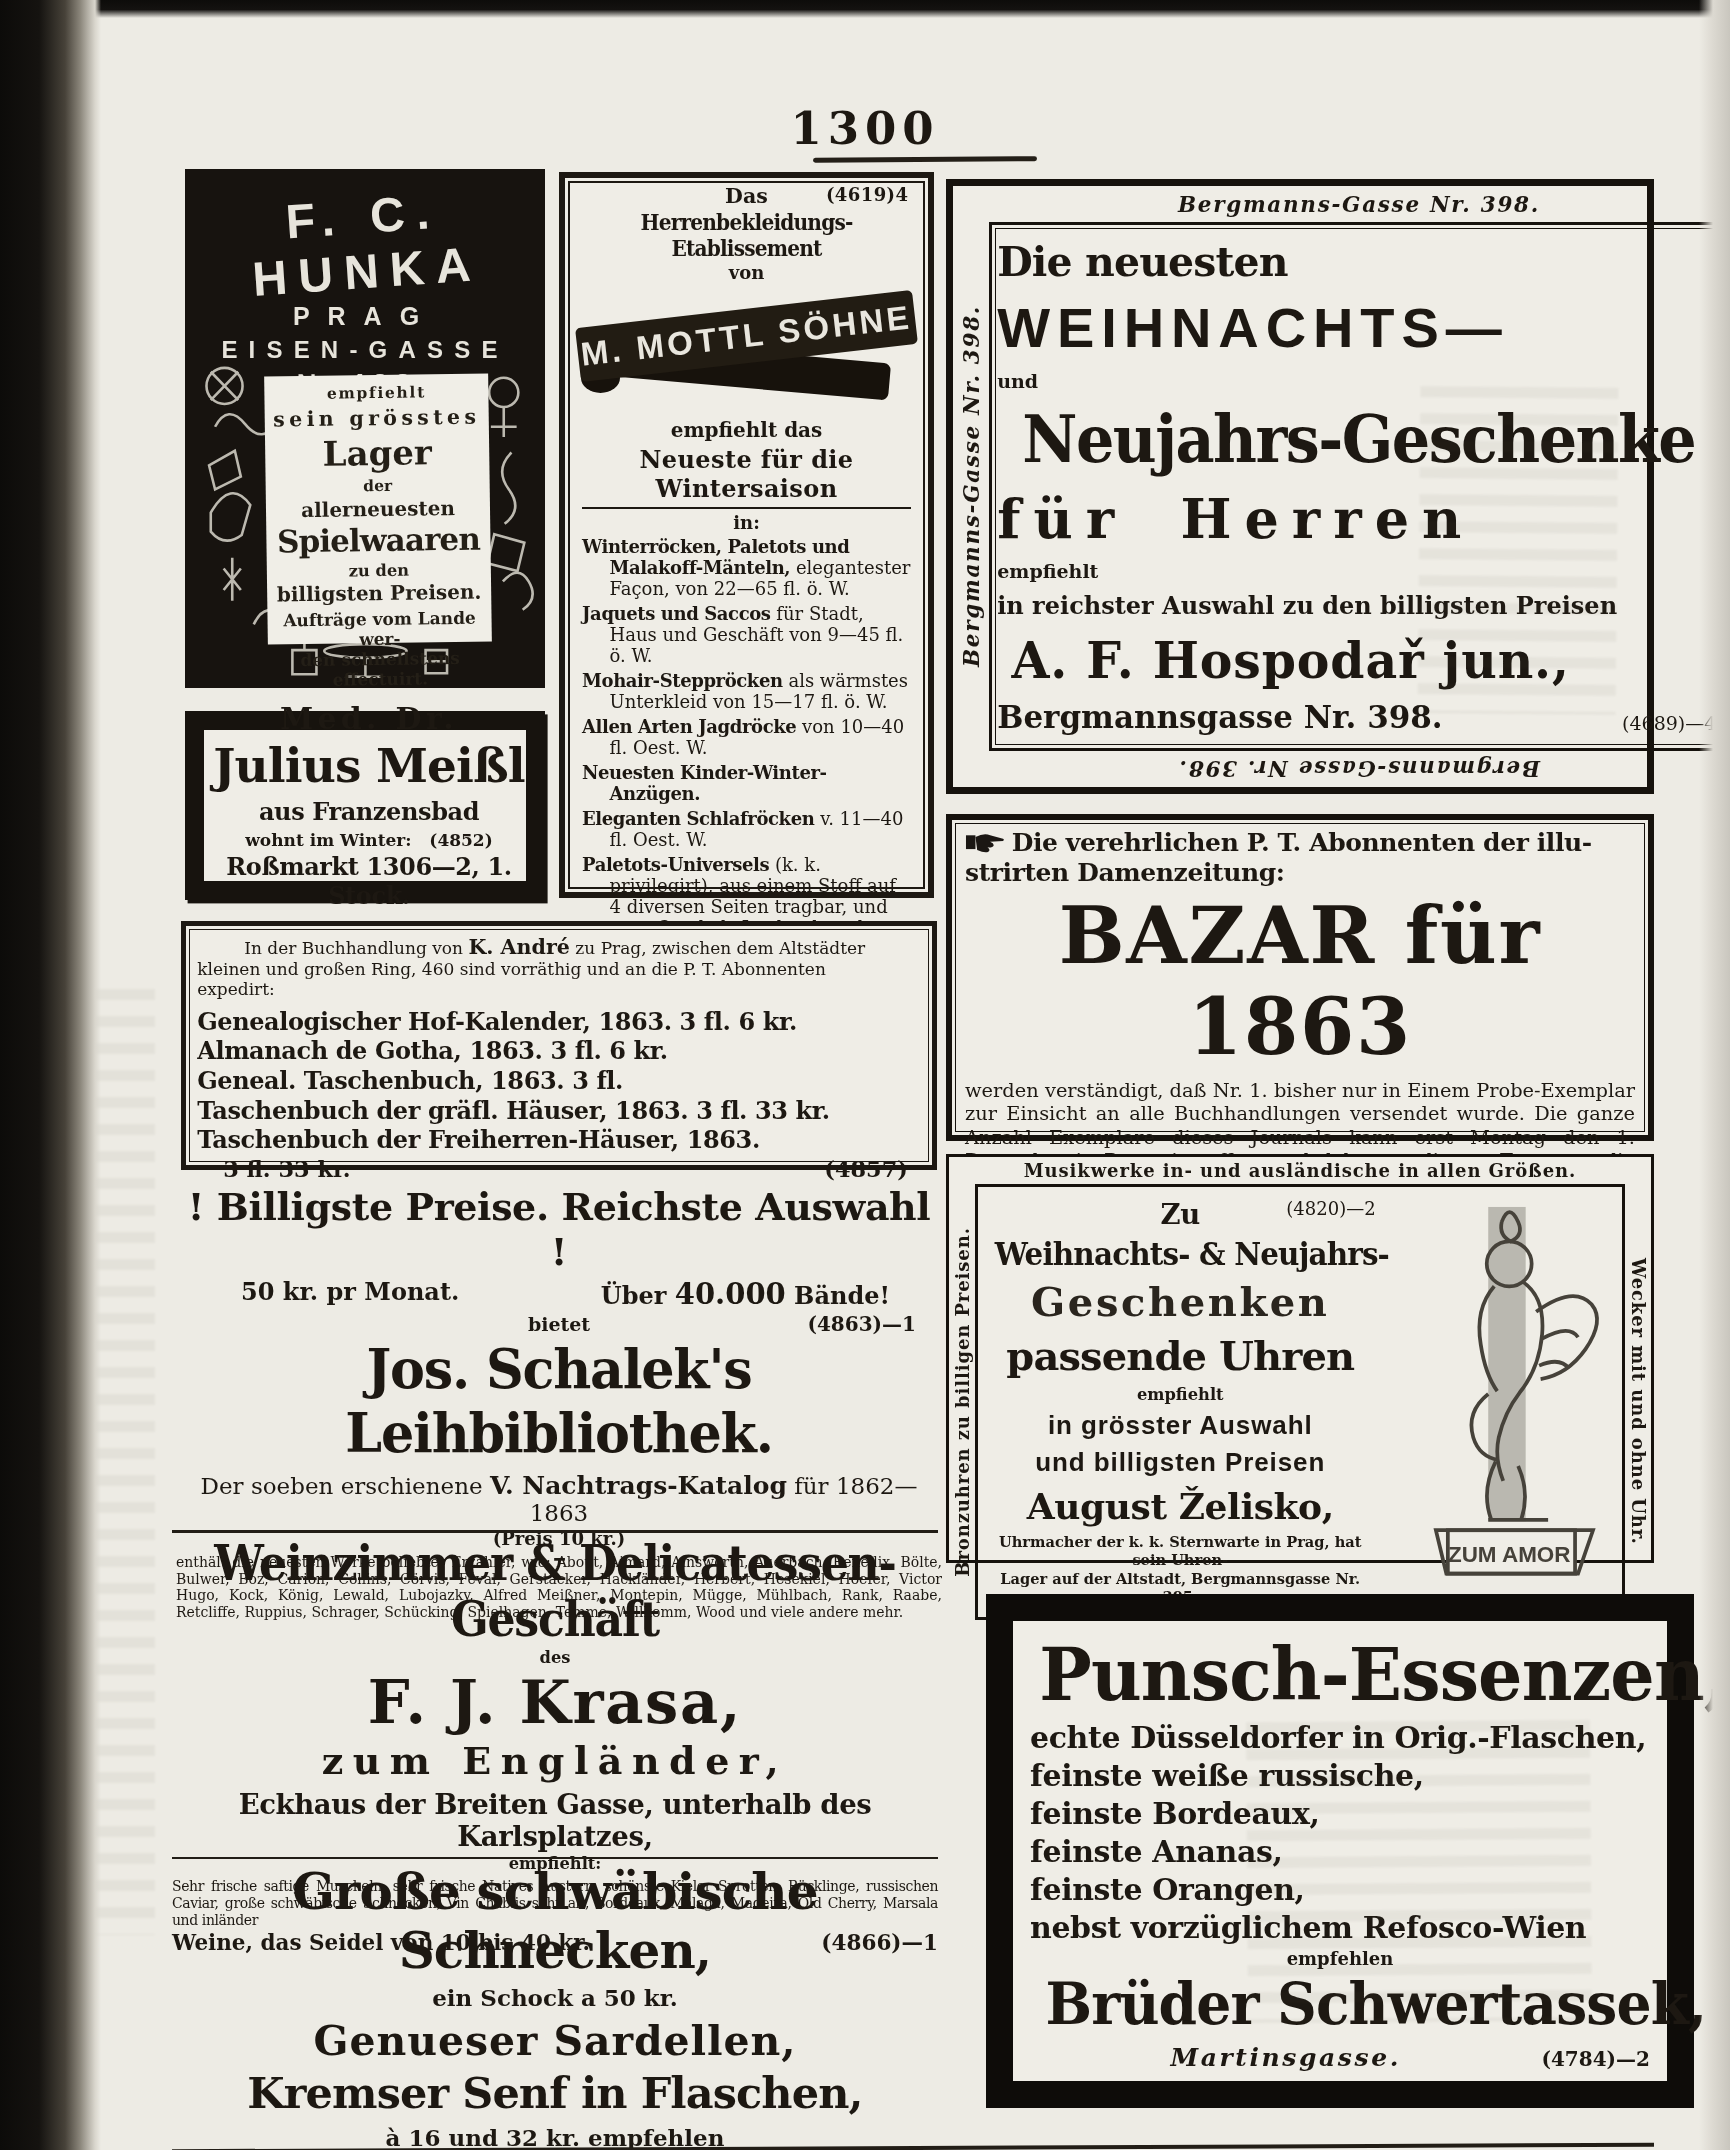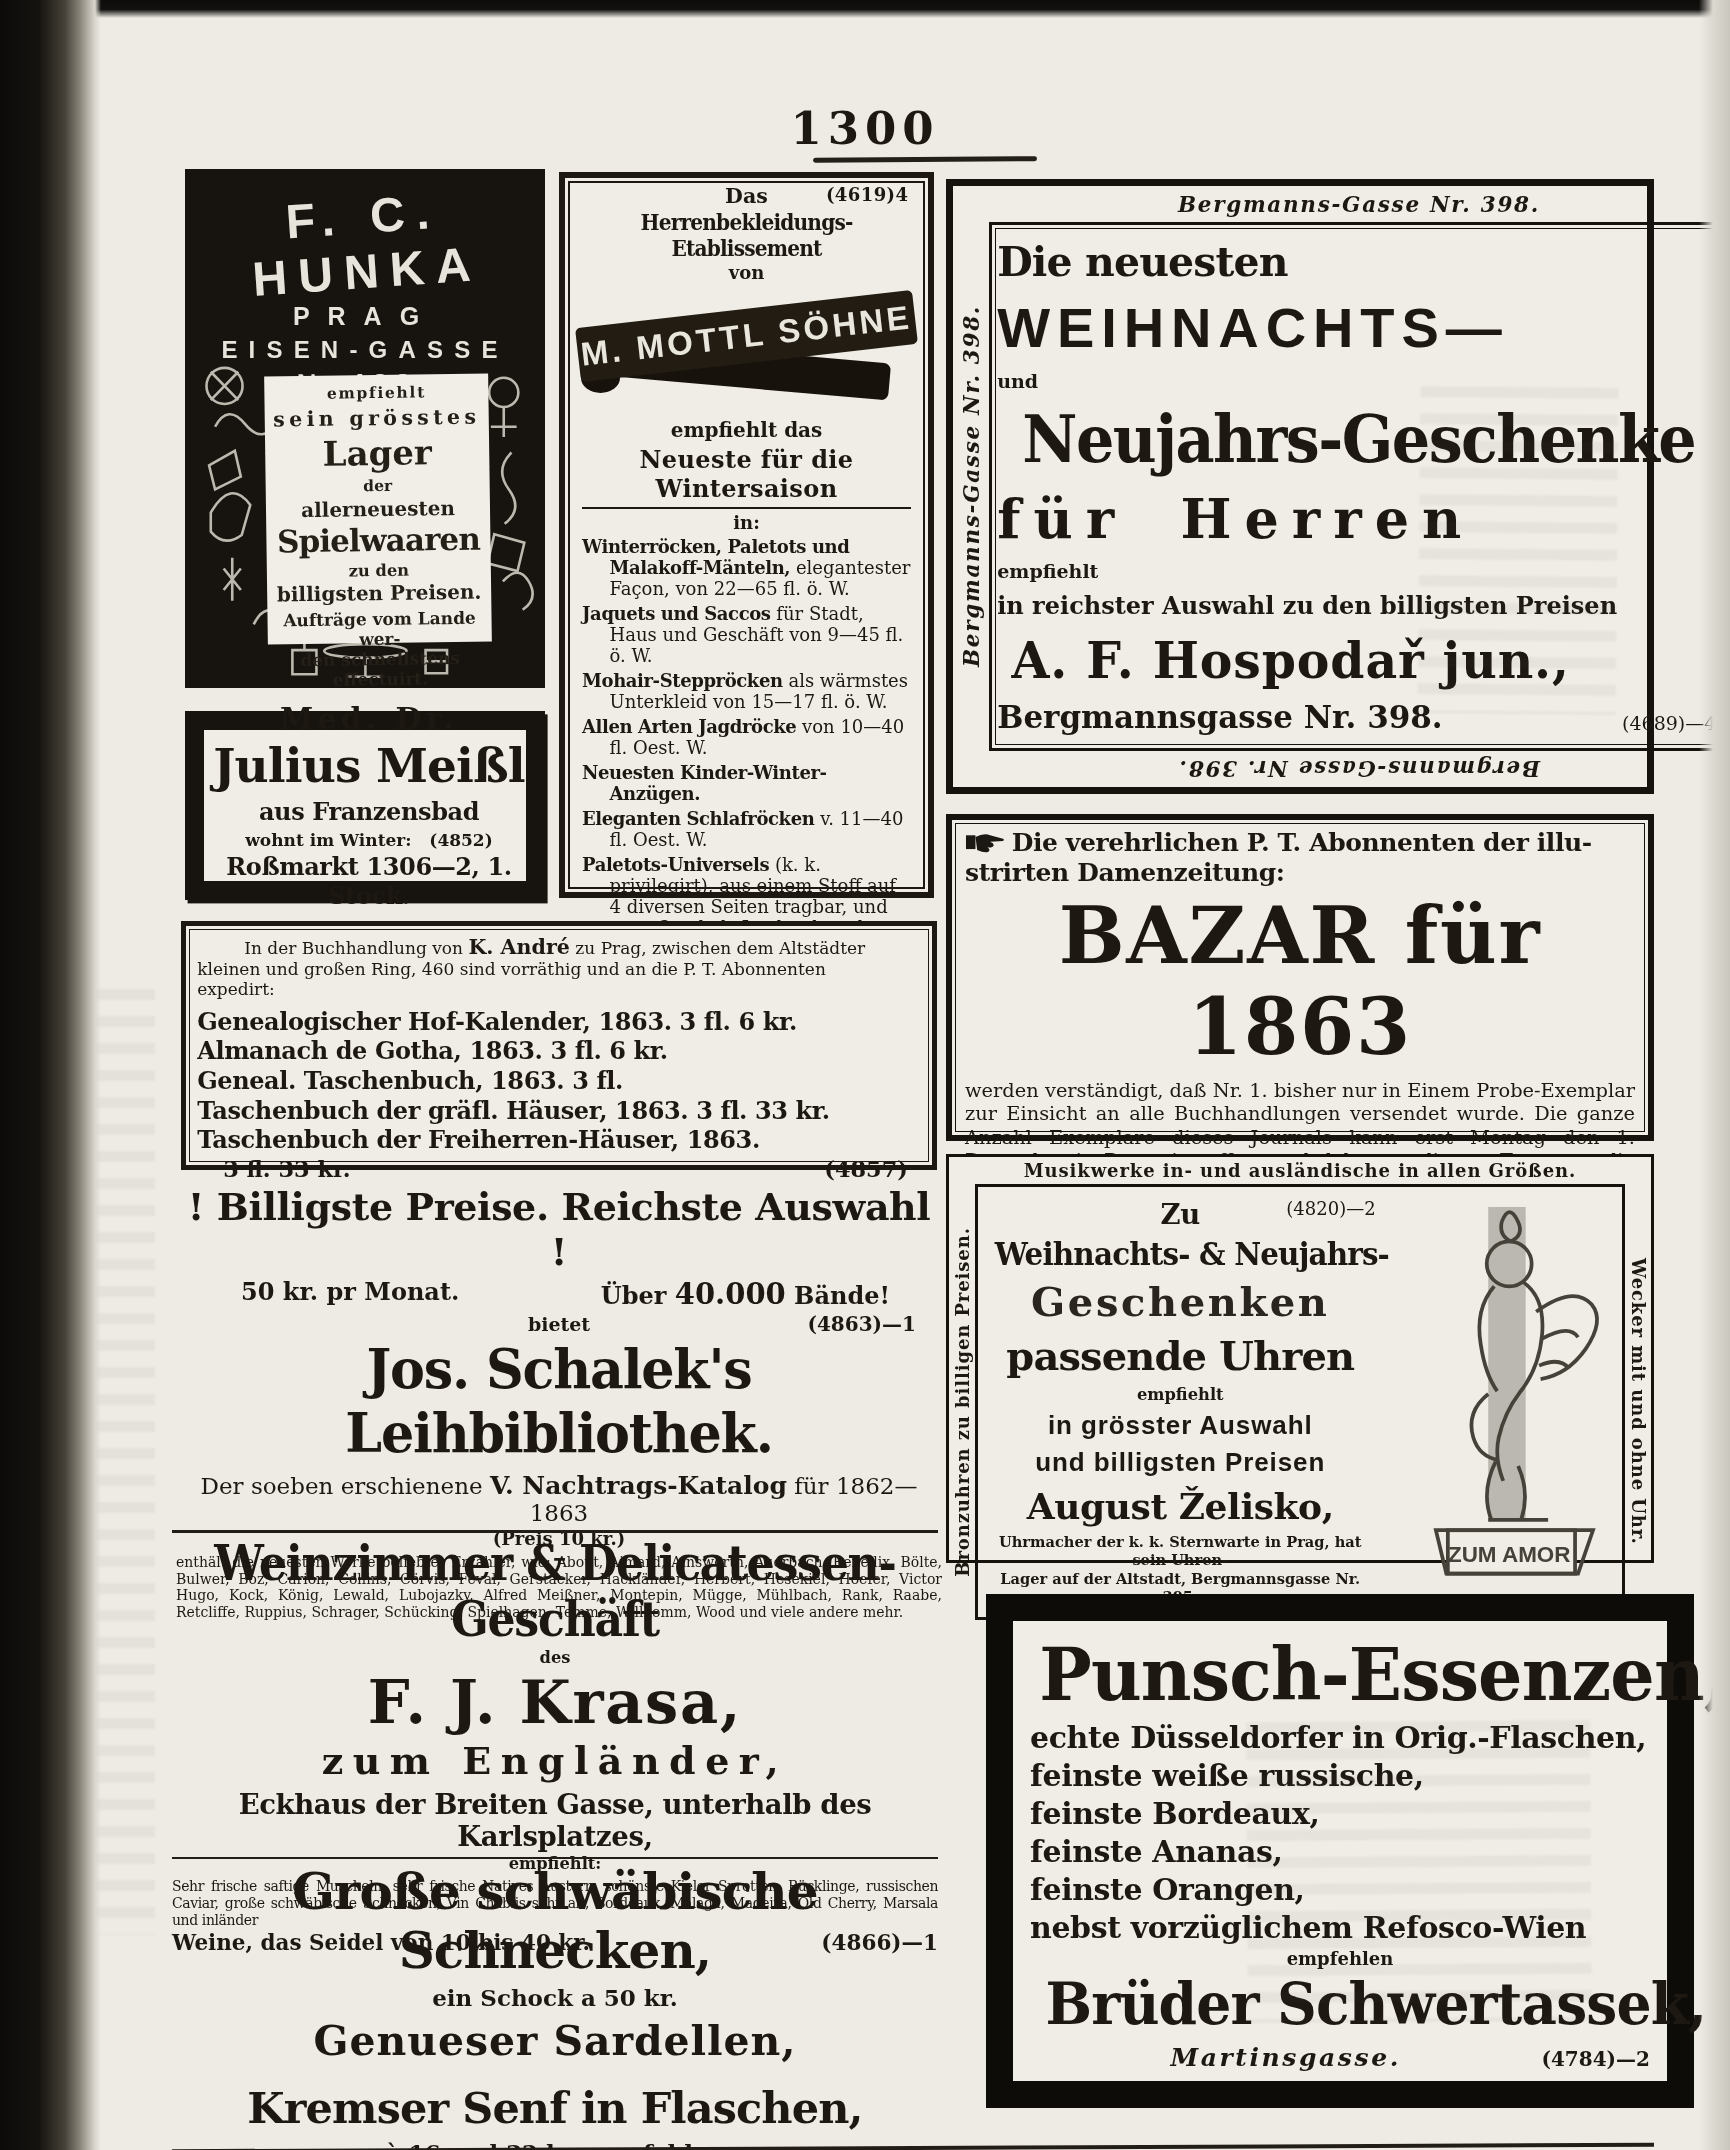--- a/index.html
+++ b/index.html
@@ -108,21 +108,21 @@
   .kr-addr{text-align:center;font-size:27.5px;font-weight:700;margin-top:4.3px;}
   .kr-emp{text-align:center;font-size:16.3px;font-weight:700;margin-top:2.6px;}
   .kr-body{font-size:14px;line-height:1.2;text-align:justify;font-weight:400;letter-spacing:-0.4px;margin-top:5px;}
   .kr-last{display:flex;justify-content:space-between;font-size:21.5px;font-weight:700;margin-top:0.9px;}
 
   
   .ad-schneck{left:172px;top:1862px;width:766px;height:280px;text-align:center;}
   .sn-title{font-size:50px;font-weight:700;letter-spacing:-0.9px;}
   .sn-l2{font-size:23px;font-weight:700;margin-top:4.3px;}
   .sn-l3{font-size:41px;font-weight:700;letter-spacing:0.9px;margin-top:6px;}
-  .sn-l4{font-size:43px;font-weight:700;letter-spacing:-0.9px;margin-top:18px;}
+  .sn-l4{font-size:43px;font-weight:700;letter-spacing:-0.9px;margin-top:3px;}
   .sn-l5{font-size:23px;font-weight:700;margin-top:6px;}
 
   
   .final-rule{left:172px;top:2146px;width:1482px;height:3.9px;transform:rotate(-.25deg);}
 
   
   .ad-hosp{left:946px;top:179px;width:708px;height:615px;border:7.7px solid #16120d;background:#efede6;
     display:grid;grid-template-columns:36px 1fr 36px;grid-template-rows:36px 1fr 36px;}
   .hp-band{display:flex;align-items:center;justify-content:center;font-size:21.5px;font-weight:700;font-style:italic;letter-spacing:1.7px;}
   .v-up{writing-mode:vertical-rl;transform:rotate(180deg);}

